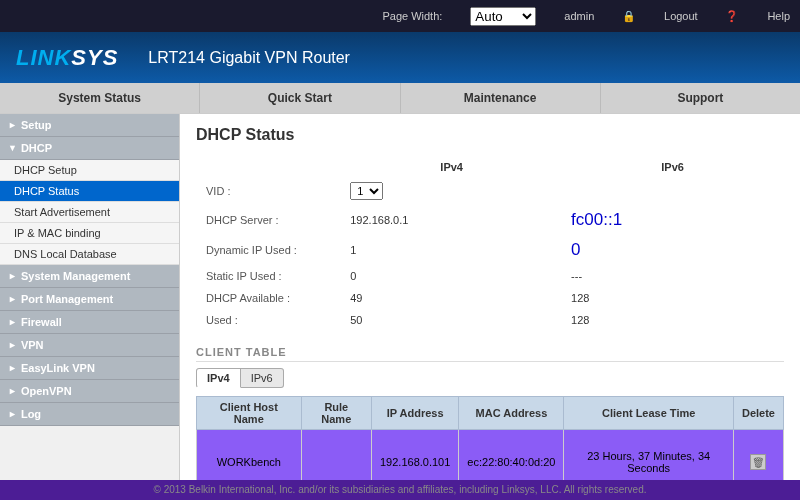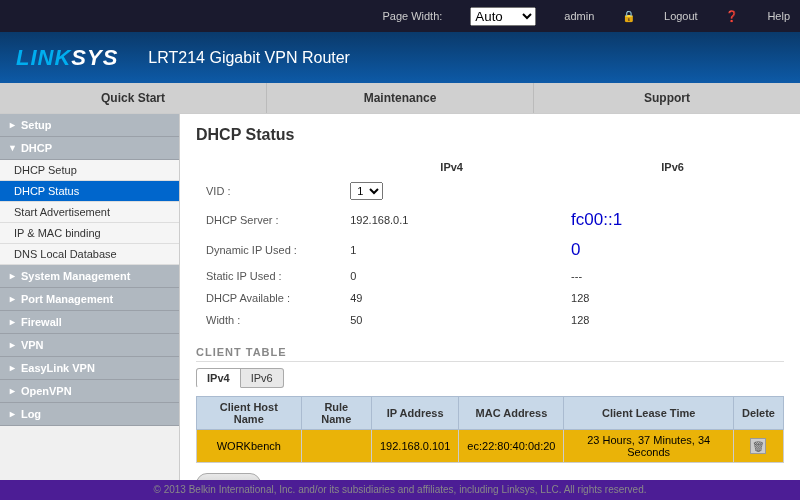--- a/index.html
+++ b/index.html
@@ -58,21 +58,21 @@
     
     #ip-tabs { display: flex; margin-bottom: 8px; }
     .ip-tab { padding: 3px 10px; font-size: 11px; border: 1px solid #aaa; cursor: pointer; background: #e8e8e8; color: #333; }
     .ip-tab:first-child { border-radius: 3px 0 0 3px; }
     .ip-tab:last-child { border-radius: 0 3px 3px 0; border-left: none; }
     .ip-tab.active { background: #fff; border-bottom-color: #fff; font-weight: bold; }
 
     
     #client-data-table { width: 100%; border-collapse: collapse; font-size: 11px; margin-bottom: 10px; }
     #client-data-table th { background: #c8d8e8; border: 1px solid #aabbd0; padding: 4px 8px; text-align: center; font-weight: bold; color: #333; }
-    #client-data-table td { border: 1px solid #ccc; padding: 4px 8px; text-align: center; background: #eab308; }
+    #client-data-table td { border: 1px solid #ccc; padding: 20px 8px; text-align: center; background: #8b5cf6; }
     #client-data-table tr:nth-child(even) td { background: #f5f8fc; }
 
     
     .delete-icon { display: inline-block; width: 16px; height: 16px; background: #ccc; border: 1px solid #999; text-align: center; line-height: 16px; font-size: 10px; cursor: pointer; color: #555; }
 
     
     #refresh-btn { background: linear-gradient(to bottom, #e8e8e8, #c8c8c8); border: 1px solid #aaa; padding: 4px 12px; font-size: 11px; cursor: pointer; border-radius: 11px; color: #333; }
 
     
     #footer { background: #4c1d95; color: #888; font-size: 10px; text-align: center; padding: 4px 0; height: 20px; }
@@ -103,20 +103,21 @@
 </div>
 
 <div id="header">
   <div id="logo">
     LINK<span>SYS</span>
   </div>
   <div id="router-title">LRT214  Gigabit VPN Router</div>
 </div>
 
 <div id="nav-tabs">
+  <div class="nav-tab">System Status</div>
   <div class="nav-tab">Quick Start</div>
   <div class="nav-tab">Maintenance</div>
   <div class="nav-tab">Support</div>
 </div>
 
 <div id="main-layout">
 
   <div id="sidebar">
 
     <div class="sidebar-section">
@@ -206,21 +207,21 @@
           <td class="label">Static IP Used :</td>
           <td class="val">0</td>
           <td class="val">---</td>
         </tr>
         <tr>
           <td class="label">DHCP Available :</td>
           <td class="val">49</td>
           <td class="val">128</td>
         </tr>
         <tr>
-          <td class="label">Width :</td>
+          <td class="label">Used :</td>
           <td class="val">50</td>
           <td class="val">128</td>
         </tr>
       </tbody>
     </table>
 
     <div id="client-table-section">
       <div id="client-table-title">CLIENT TABLE</div>
 
       

